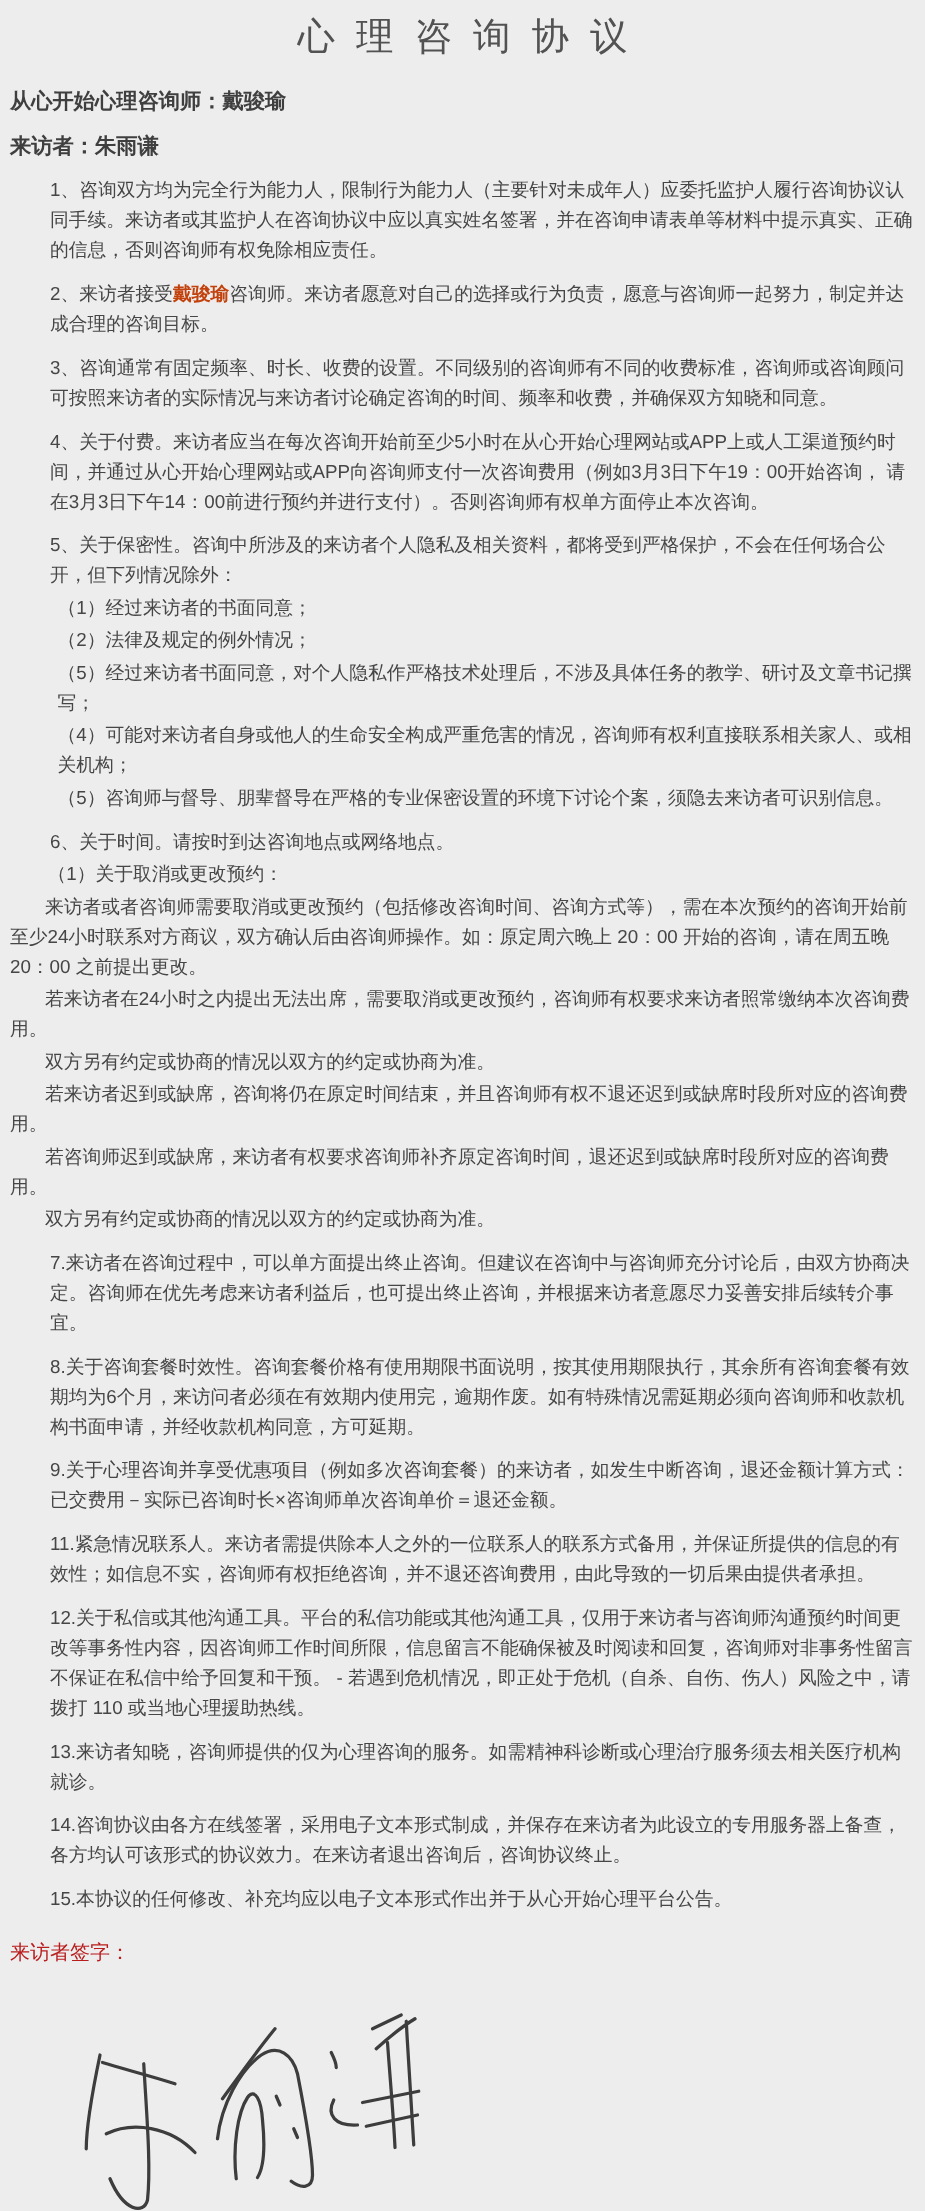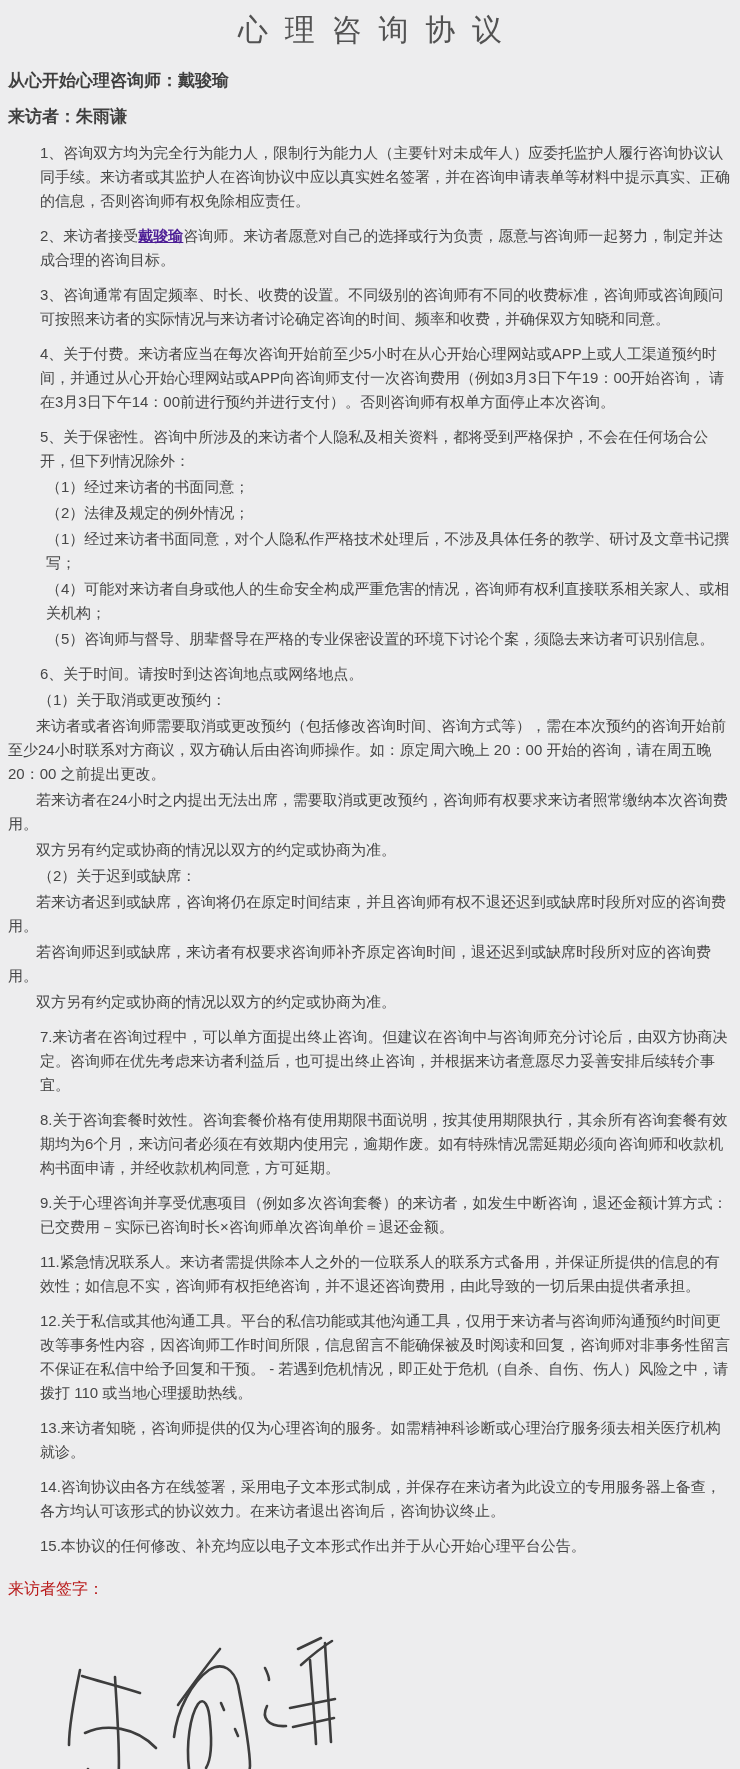--- a/index.html
+++ b/index.html
@@ -33,21 +33,21 @@
   .para {
     font-size:15px;
     line-height:24px;
     color:#464646;
     margin-left:32px;
   }
   .para.sub { margin:2px 0; }
   .ind1 { padding-left:38px; }
   .ind2 { padding-left:30px; }
   .tind { text-indent:28px; }
-  .bold { font-weight:700; color:#4c1d95;text-decoration:underline; }
+  .bold { font-weight:700; color:#c2410c; }
   .sign-label {
     font-size:16px;
     color:#b91c1c;
     margin-top:20px;
     line-height:22px;
   }
   .sig-wrap { margin:26px 0 0 50px; width:290px; height:185px; }
   .sig-wrap svg { display:block; }
 </style>
 </head>
@@ -70,31 +70,30 @@
       <div class="clause">
         <div class="para">3、咨询通常有固定频率、时长、收费的设置。不同级别的咨询师有不同的收费标准，咨询师或咨询顾问可按照来访者的实际情况与来访者讨论确定咨询的时间、频率和收费，并确保双方知晓和同意。</div>
       </div>
       <div class="clause">
         <div class="para">4、关于付费。来访者应当在每次咨询开始前至少5小时在从心开始心理网站或APP上或人工渠道预约时间，并通过从心开始心理网站或APP向咨询师支付一次咨询费用（例如3月3日下午19：00开始咨询， 请在3月3日下午14：00前进行预约并进行支付）。否则咨询师有权单方面停止本次咨询。</div>
       </div>
       <div class="clause">
         <div class="para">5、关于保密性。咨询中所涉及的来访者个人隐私及相关资料，都将受到严格保护，不会在任何场合公开，但下列情况除外：</div>
         <div class="para ind1 sub">（1）经过来访者的书面同意；</div>
         <div class="para ind1 sub">（2）法律及规定的例外情况；</div>
-        <div class="para ind1 sub">（1）经过来访者书面同意，对个人隐私作严格技术处理后，不涉及具体任务的教学、研讨及文章书记撰写；</div>
+        <div class="para ind1 sub">（5）经过来访者书面同意，对个人隐私作严格技术处理后，不涉及具体任务的教学、研讨及文章书记撰写；</div>
         <div class="para ind1 sub">（4）可能对来访者自身或他人的生命安全构成严重危害的情况，咨询师有权利直接联系相关家人、或相关机构；</div>
         <div class="para ind1 sub">（5）咨询师与督导、朋辈督导在严格的专业保密设置的环境下讨论个案，须隐去来访者可识别信息。</div>
       </div>
       <div class="clause">
         <div class="para">6、关于时间。请按时到达咨询地点或网络地点。</div>
         <div class="para ind2 sub">（1）关于取消或更改预约：</div>
         <div class="para tind sub">来访者或者咨询师需要取消或更改预约（包括修改咨询时间、咨询方式等），需在本次预约的咨询开始前至少24小时联系对方商议，双方确认后由咨询师操作。如：原定周六晚上 20：00 开始的咨询，请在周五晚 20：00 之前提出更改。</div>
         <div class="para tind sub">若来访者在24小时之内提出无法出席，需要取消或更改预约，咨询师有权要求来访者照常缴纳本次咨询费用。</div>
         <div class="para tind sub">双方另有约定或协商的情况以双方的约定或协商为准。</div>
-        <div class="para ind2 sub">（2）关于迟到或缺席：</div>
         <div class="para tind sub">若来访者迟到或缺席，咨询将仍在原定时间结束，并且咨询师有权不退还迟到或缺席时段所对应的咨询费用。</div>
         <div class="para tind sub">若咨询师迟到或缺席，来访者有权要求咨询师补齐原定咨询时间，退还迟到或缺席时段所对应的咨询费用。</div>
         <div class="para tind sub">双方另有约定或协商的情况以双方的约定或协商为准。</div>
       </div>
       <div class="clause">
         <div class="para">7.来访者在咨询过程中，可以单方面提出终止咨询。但建议在咨询中与咨询师充分讨论后，由双方协商决定。咨询师在优先考虑来访者利益后，也可提出终止咨询，并根据来访者意愿尽力妥善安排后续转介事宜。</div>
       </div>
       <div class="clause">
         <div class="para">8.关于咨询套餐时效性。咨询套餐价格有使用期限书面说明，按其使用期限执行，其余所有咨询套餐有效期均为6个月，来访问者必须在有效期内使用完，逾期作废。如有特殊情况需延期必须向咨询师和收款机构书面申请，并经收款机构同意，方可延期。</div>
       </div>

